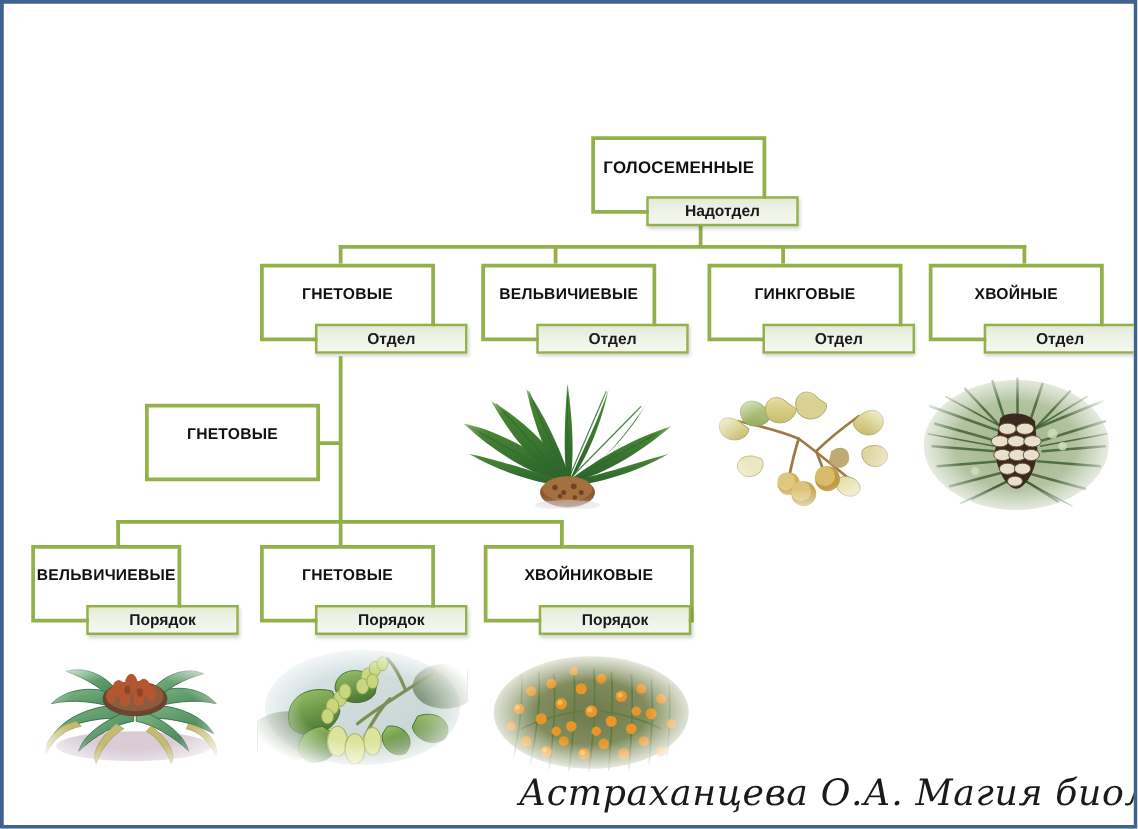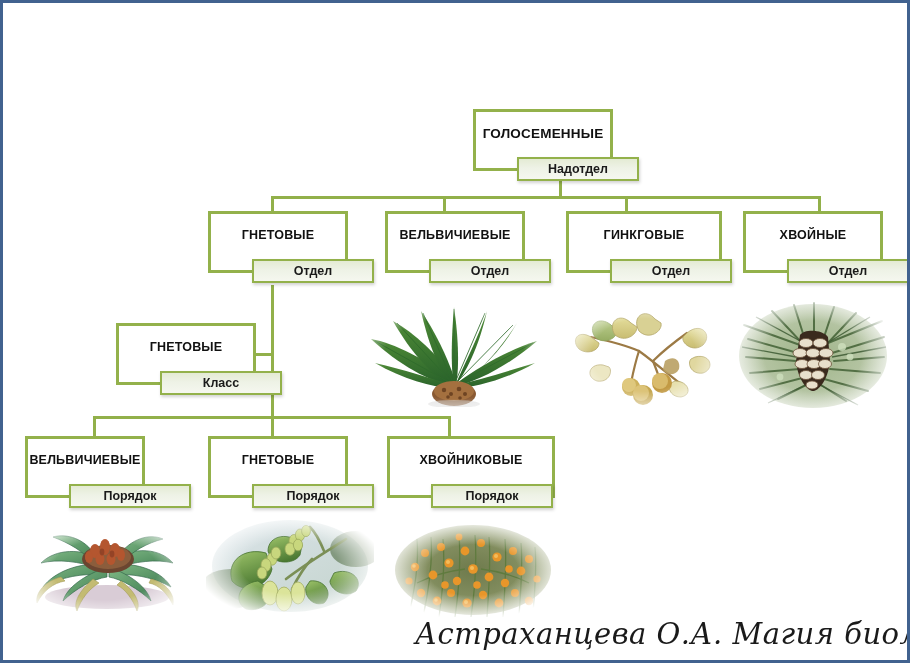--- a/index.html
+++ b/index.html
@@ -162,21 +162,20 @@
     <div class="node-box">
       <span class="node-title">ХВОЙНЫЕ</span>
     </div>
     <div class="node-rank rank-std">Отдел</div>
   </div>
 
   <div class="node n-class" style="left:113px; top:320px; width:140px; height:62px;">
     <div class="node-box">
       <span class="node-title">ГНЕТОВЫЕ</span>
     </div>
-    <div class="node-rank rank-std">Класс</div>
   </div>
 
   <div class="node n-order" style="left:22px; top:433px; width:120px; height:62px;">
     <div class="node-box">
       <span class="node-title">ВЕЛЬВИЧИЕВЫЕ</span>
     </div>
     <div class="node-rank rank-std">Порядок</div>
   </div>
 
   <div class="node n-order" style="left:205px; top:433px; width:140px; height:62px;">

